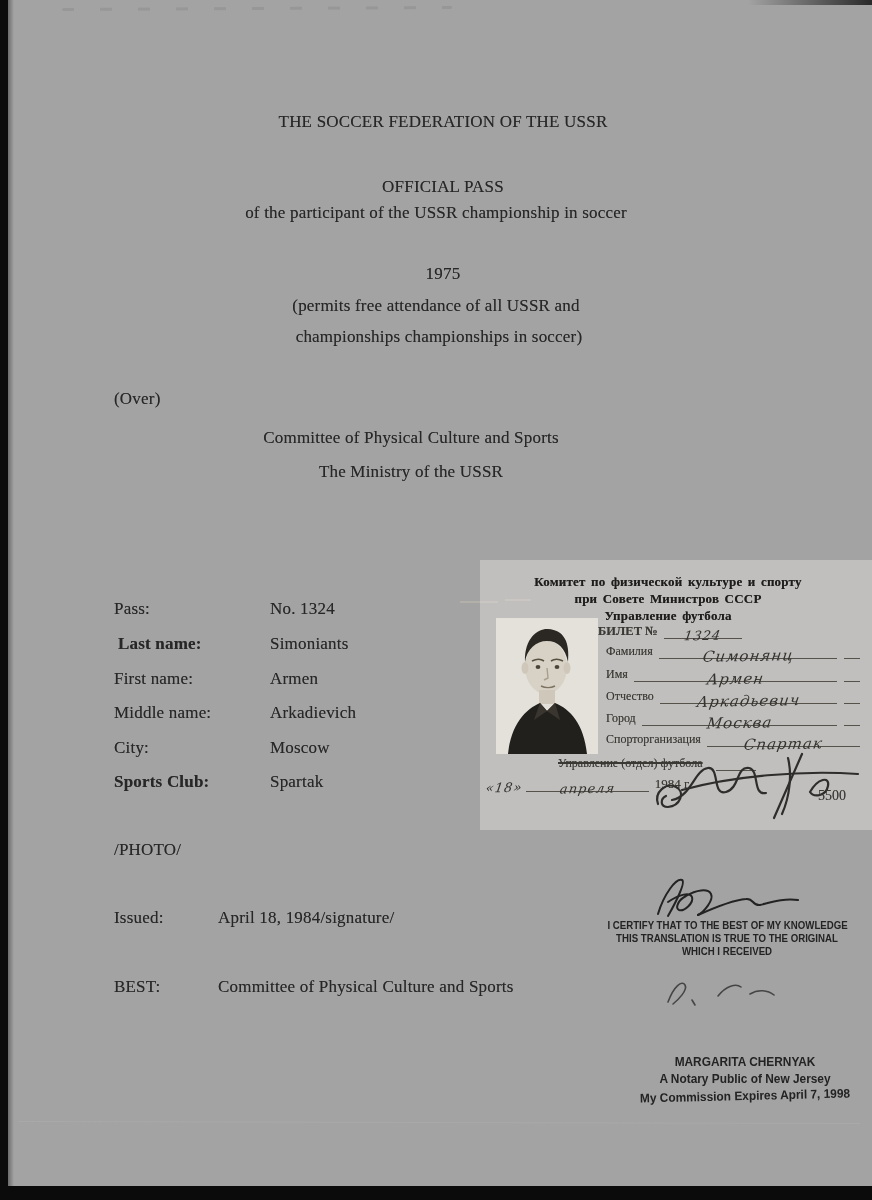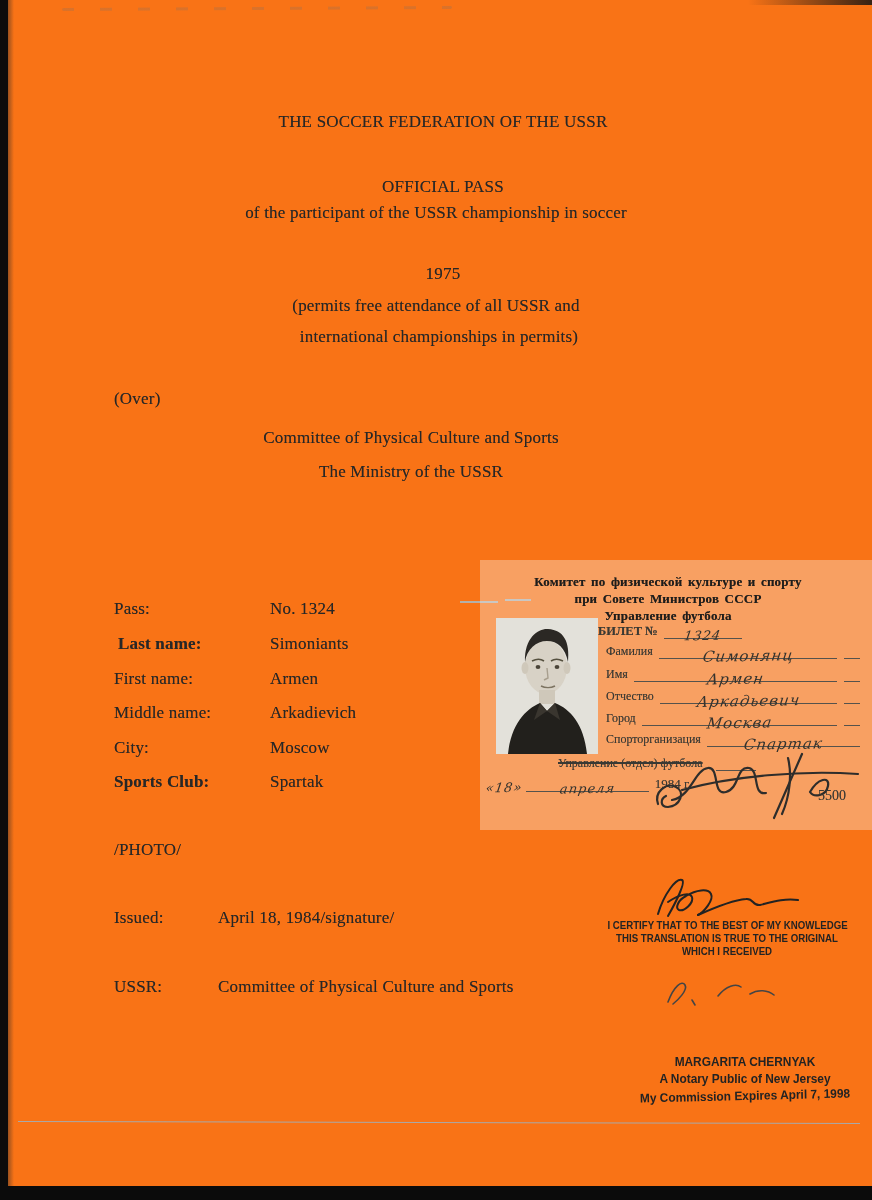--- a/index.html
+++ b/index.html
@@ -1,18 +1,18 @@
 <!DOCTYPE html>
 <html><head>
 <meta charset="utf-8">
 <style>
   html,body { margin:0; padding:0; background:#e9e9e9; }
   .page {
     position:relative; width:872px; height:1200px; margin:0 auto;
-    background:#f97316; overflow:hidden;
+    background:#a3a3a3; overflow:hidden;
     font-family:"Liberation Serif", serif; color:#262626;
   }
   
   .edge-left   { position:absolute; left:0; top:0; width:8px; height:1200px; background:#0b0b0b; }
   .edge-left-fade { position:absolute; left:8px; top:0; width:6px; height:1200px;
     background:linear-gradient(90deg, rgba(40,40,40,.45), rgba(40,40,40,0)); }
   .edge-bottom { position:absolute; left:0; top:1186px; width:872px; height:14px; background:#0b0b0b; }
   .edge-topright { position:absolute; left:748px; top:0; width:124px; height:5px;
     background:linear-gradient(90deg, rgba(20,20,20,0), rgba(20,20,20,.85)); }
   .rule-line { position:absolute; left:18px; top:1122px; width:842px; height:1px;
@@ -65,21 +65,21 @@
   <div class="edge-topright"></div>
   <div class="rule-line"></div>
   <div class="top-smudge"></div>
 
   <div class="center-block" style="left:80px; top:0; width:726px; height:360px;">
     <div class="t" style="top:112px;">THE SOCCER FEDERATION OF THE USSR</div>
     <div class="t" style="top:177px;">OFFICIAL PASS</div>
     <div class="t" style="top:203px; left:-14px;">of the participant of the USSR championship in soccer</div>
     <div class="t" style="top:264px;">1975</div>
     <div class="t" style="top:296px; left:-14px;">(permits free attendance of all USSR and</div>
-    <div class="t" style="top:327px; left:-8px;">international championships in permits)</div>
+    <div class="t" style="top:327px; left:-8px;">championships championships in soccer)</div>
   </div>
 
   <div class="t" style="left:114px; top:389px;">(Over)</div>
 
   <div class="center-block" style="left:111px; top:0; width:600px; height:540px;">
     <div class="t" style="top:428px;">Committee of Physical Culture and Sports</div>
     <div class="t" style="top:462px;">The Ministry of the USSR</div>
   </div>
 
   <div>
@@ -95,21 +95,21 @@
     <div class="t" style="left:270px; top:738px;">Moscow</div>
     <div class="t" style="left:114px; top:772px;font-weight:bold;">Sports Club:</div>
     <div class="t" style="left:270px; top:772px;">Spartak</div>
   </div>
 
   <div class="t" style="left:114px; top:840px;">/PHOTO/</div>
 
   <div class="t" style="left:114px; top:908px;">Issued:</div>
   <div class="t" style="left:218px; top:908px;">April 18, 1984/signature/</div>
 
-  <div class="t" style="left:114px; top:977px;">USSR:</div>
+  <div class="t" style="left:114px; top:977px;">BEST:</div>
   <div class="t" style="left:218px; top:977px;">Committee of Physical Culture and Sports</div>
 
   <div class="pencil-dash" style="left:460px; top:601px; width:38px;"></div>
   <div class="pencil-dash" style="left:505px; top:599px; width:26px;"></div>
 
   <div class="pass-scan">
     <div class="cyr-bold" style="top:14px;">Комитет по физической культуре и спорту</div>
     <div class="cyr-bold" style="top:31px;">при Совете Министров СССР</div>
     <div class="cyr-bold" style="top:48px;">Управление футбола</div>
 

